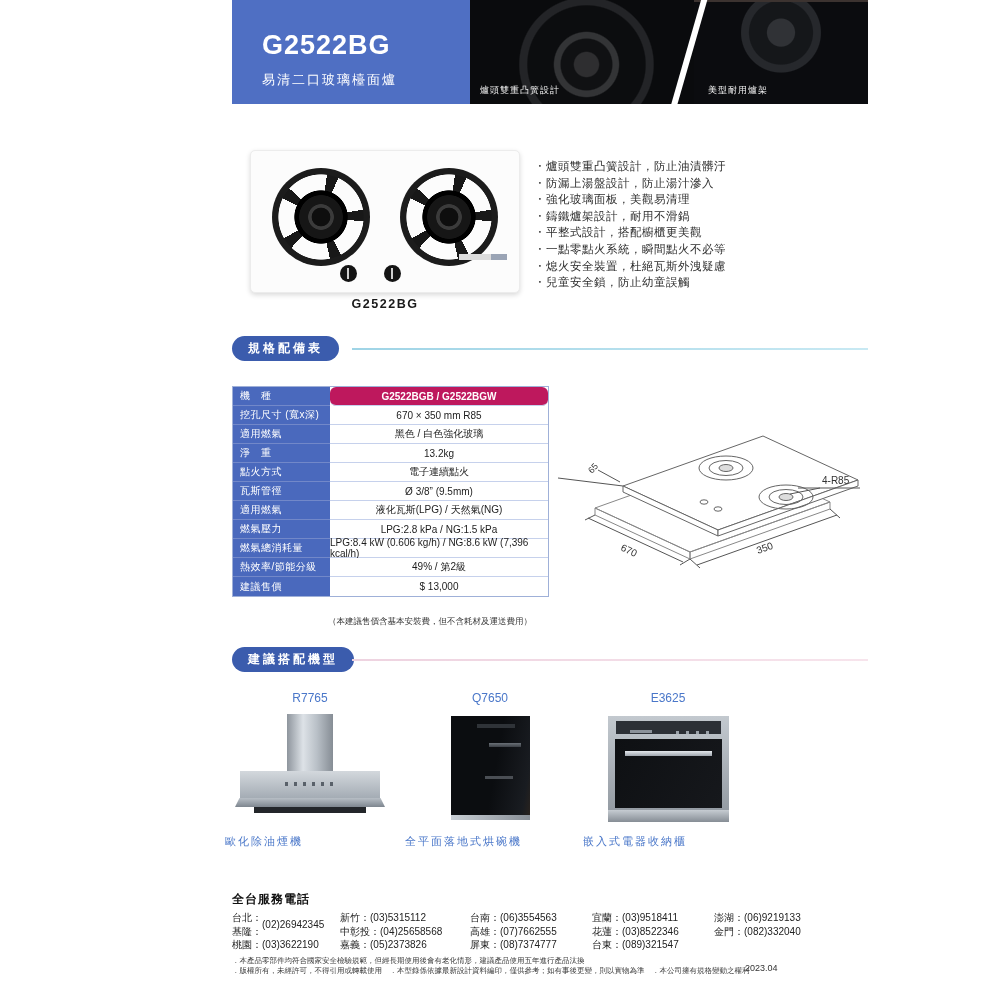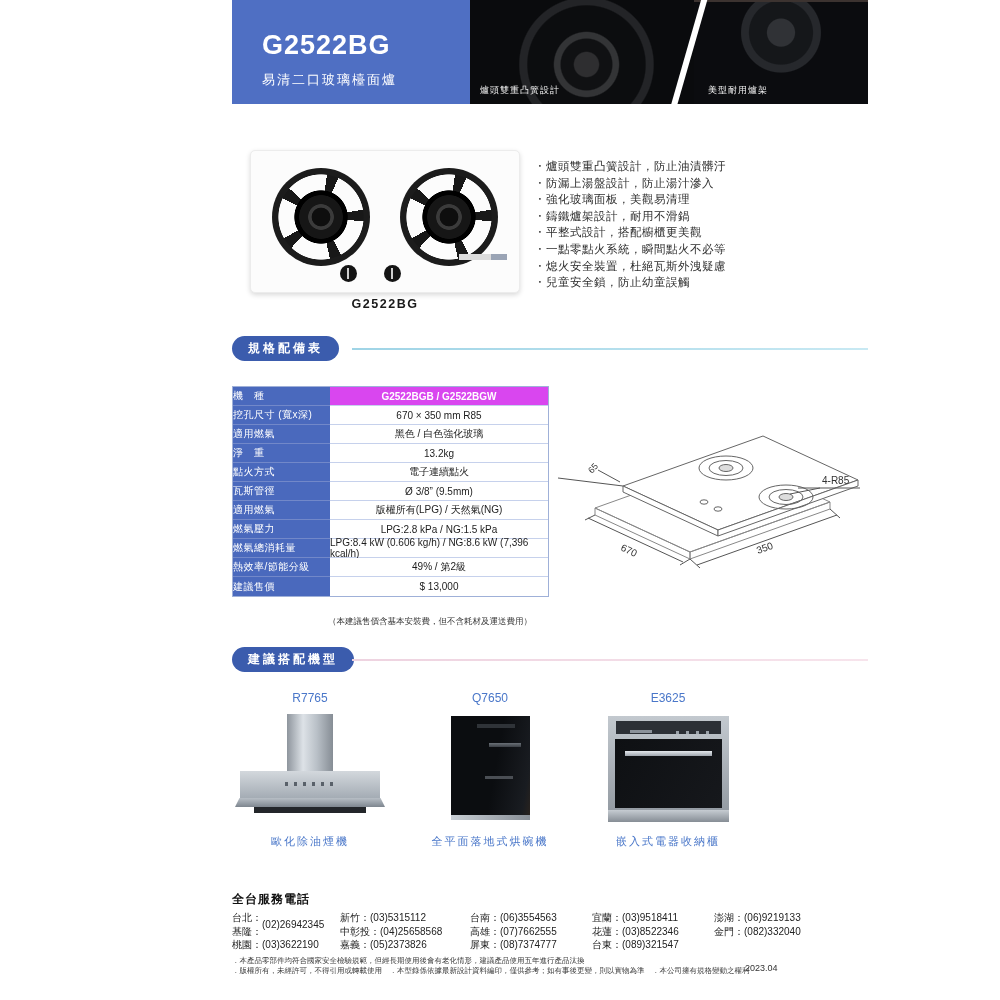--- a/index.html
+++ b/index.html
@@ -51,33 +51,33 @@
   .pill1 { left:232px; top:336px; }
   .pill2 { left:232px; top:647px; }
   .divider { position:absolute; height:2px; }
   .divider1 { left:352px; top:348px; width:516px; background:linear-gradient(90deg,#9fd4e6,#c8e9f3); }
   .divider2 { left:352px; top:659px; width:516px; background:linear-gradient(90deg,#eed3e0,#f7e4ec); }
 
   
   .spec-table { position:absolute; left:232px; top:386px; width:317px; border:1px solid #9fb0d8; }
   .srow { display:flex; height:19px; }
   .scell-l { width:97px; background:#4a69bd; color:#fff; font-size:10px; display:flex; align-items:center;
-    border-bottom:1px solid #7288c9; letter-spacing:.5px; }
+    padding-left:7px; border-bottom:1px solid #7288c9; letter-spacing:.5px; }
   .scell-r { flex:1; background:#fff; font-size:10px; color:#1c1c1c; display:flex; align-items:center;
     justify-content:center; border-bottom:1px solid #c6d1ec; }
-  .srow-header .scell-r { background:#d946ef; color:#fff; font-weight:bold; }
+  .srow-header .scell-r { background:#be185d; color:#fff; font-weight:bold;border-radius:6px; }
   .srow:last-child .scell-l, .srow:last-child .scell-r { border-bottom:none; }
   .spec-note { position:absolute; left:305px; top:616px; width:250px; text-align:center; font-size:8.5px; color:#333; }
 
   
   .drawing { position:absolute; left:558px; top:418px; }
 
   
   .rec-model { position:absolute; top:691px; width:100px; text-align:center; font-size:12px; font-weight:normal; color:#4a77c9; }
-  .rec-name { position:absolute; top:834px; width:170px; text-align:center; font-size:11px; letter-spacing:2px; color:#4a77c9; }
+  .rec-name { position:absolute; top:834px; width:170px; font-size:11px; letter-spacing:2px; color:#4a77c9; }
 
   .hood { position:absolute; left:240px; top:714px; width:140px; height:102px; }
   .hood-chimney { position:absolute; left:47px; top:0; width:46px; height:57px;
     background:linear-gradient(90deg,#8e959d,#dde2e7 35%,#b9c0c7 65%,#868d95); }
   .hood-canopy { position:absolute; left:0; top:57px; width:140px; height:27px;
     background:linear-gradient(#d3d8dd,#a4acb4); }
   .hood-dots { position:absolute; left:45px; top:68px; width:50px; height:4px;
     background:repeating-linear-gradient(90deg,#59616a 0 3px,rgba(0,0,0,0) 3px 9px); }
   .hood-rim { position:absolute; left:-5px; top:84px; width:150px; height:9px;
     background:linear-gradient(#b7bec5,#7e868f); clip-path:polygon(3% 0,97% 0,100% 100%,0 100%); }
@@ -174,21 +174,21 @@
     <div class="srow">
       <div class="scell-l">點火方式</div>
       <div class="scell-r">電子連續點火</div>
     </div>
     <div class="srow">
       <div class="scell-l">瓦斯管徑</div>
       <div class="scell-r">Ø 3/8” (9.5mm)</div>
     </div>
     <div class="srow">
       <div class="scell-l">適用燃氣</div>
-      <div class="scell-r">版權所有(LPG) / 天然氣(NG)</div>
+      <div class="scell-r">液化瓦斯(LPG) / 天然氣(NG)</div>
     </div>
     <div class="srow">
       <div class="scell-l">燃氣壓力</div>
       <div class="scell-r">LPG:2.8 kPa / NG:1.5 kPa</div>
     </div>
     <div class="srow">
       <div class="scell-l">燃氣總消耗量</div>
       <div class="scell-r">LPG:8.4 kW (0.606 kg/h) / NG:8.6 kW (7,396 kcal/h)</div>
     </div>
     <div class="srow">

